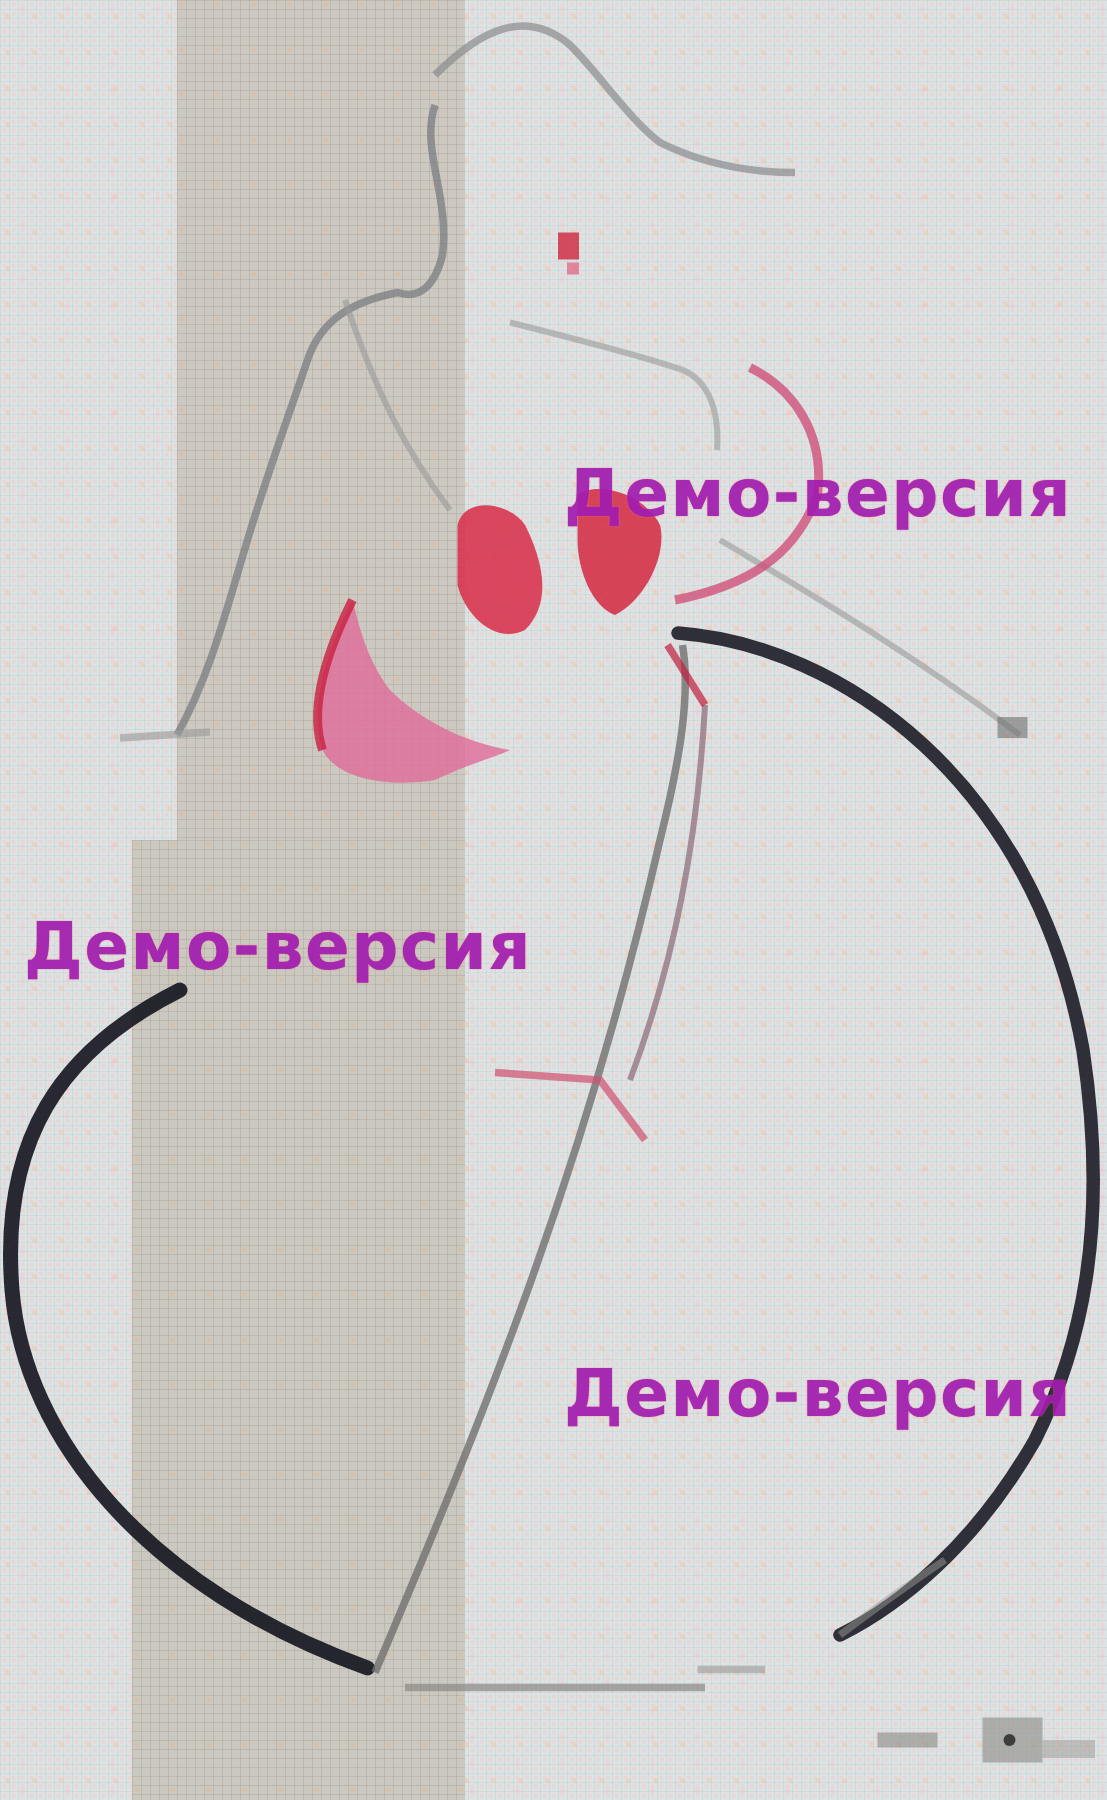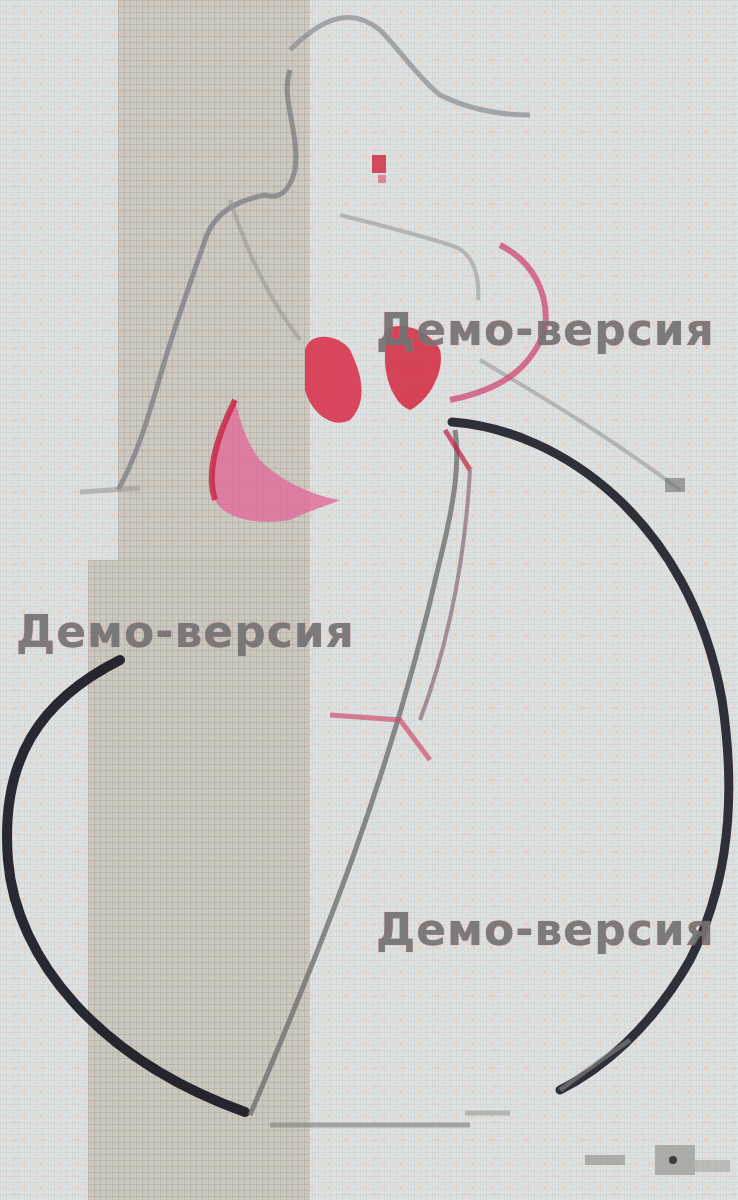--- a/index.html
+++ b/index.html
@@ -39,21 +39,21 @@
       position: absolute; left: 88px; top: 560px; width: 222px; height: 640px;
       background-color: #cbc8c0;
       background-image:
         linear-gradient(rgba(160,155,145,0.35) 1px, transparent 1px),
         linear-gradient(90deg, rgba(160,155,145,0.35) 1px, transparent 1px),
         radial-gradient(circle at 3px 3px, rgba(230,180,140,0.45) 1.2px, transparent 1.8px);
       background-size: 6px 6px, 6px 6px, 24px 30px;
     }
     svg.art { position: absolute; left: 0; top: 0; }
     .watermark {
-      position: absolute; color: #737373; font-size: 44px; font-weight: bold;
+      position: absolute; color: #a21caf; font-size: 44px; font-weight: bold;
       letter-spacing: 1px; white-space: nowrap; opacity: 0.92;
       text-shadow: 0 0 1px #f07080;
       text-align: right;
     }
     .wm-1 { left: 376px; top: 304px; }
     .wm-2 { left: 16px; top: 606px; }
     .wm-3 { left: 376px; top: 904px; }
     .stamp {
       position: absolute; left: 575px; top: 1130px; width: 160px; height: 58px;
     }

